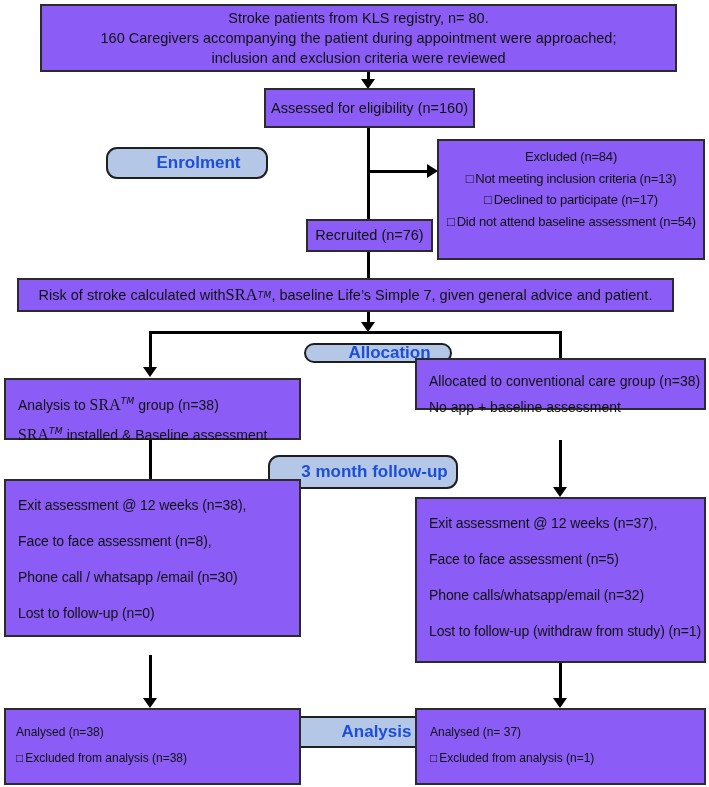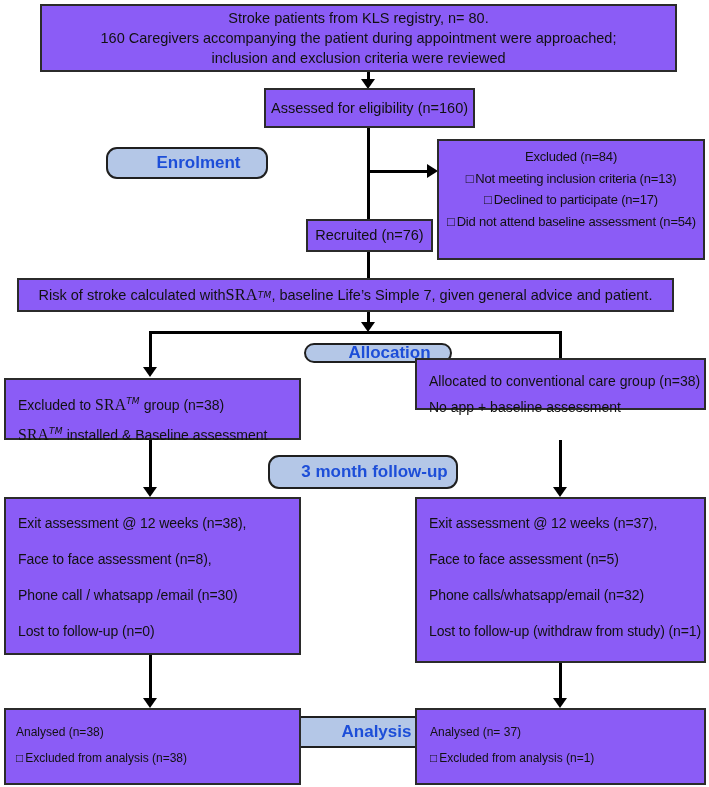--- a/index.html
+++ b/index.html
@@ -95,42 +95,42 @@
   <div class="ah-down" style="left:143px;top:367px;"></div>
   <div class="vline" style="left:559px;top:331px;width:3px;height:37px;"></div>
   <div class="ah-down" style="left:553px;top:367px;"></div>
 
   <div class="pill" style="left:284px;top:343px;width:148px;height:20px;margin-left:20px;">
     <span>Allocation</span>
   </div>
 
   <div class="box two-line" style="left:4px;top:378px;width:297px;height:62px;">
     <div class="row">
-      <span>Excluded to </span><span class="sra">SRA</span><span class="tm">TM</span><span> group (n=38)</span>
+      <span>Analysis to </span><span class="sra">SRA</span><span class="tm">TM</span><span> group (n=38)</span>
     </div>
     <div class="row">
       <span class="sra">SRA</span><span class="tm">TM</span><span> installed &amp; Baseline assessment</span>
     </div>
   </div>
 
   <div class="box two-line" style="left:415px;top:358px;width:291px;height:52px;">
     <div class="row">Allocated to conventional care group (n=38)</div>
     <div class="row">No app + baseline assessment</div>
   </div>
 
   <div class="vline" style="left:149px;top:440px;width:3px;height:48px;"></div>
   <div class="ah-down" style="left:143px;top:487px;"></div>
   <div class="vline" style="left:559px;top:440px;width:3px;height:48px;"></div>
   <div class="ah-down" style="left:553px;top:487px;"></div>
 
   <div class="pill" style="left:268px;top:455px;width:190px;height:34px;">
     <span>3 month follow-up</span>
   </div>
 
-  <div class="box fu" style="left:4px;top:497px;width:297px;height:158px;">
+  <div class="box fu" style="left:4px;top:479px;width:297px;height:158px;">
     <div class="row">Exit assessment @ 12 weeks (n=38),</div>
     <div class="row">Face to face assessment (n=8),</div>
     <div class="row">Phone call / whatsapp /email (n=30)</div>
     <div class="row">Lost to follow-up (n=0)</div>
   </div>
 
   <div class="box fu" style="left:415px;top:497px;width:291px;height:166px;">
     <div class="row">Exit assessment @ 12 weeks (n=37),</div>
     <div class="row">Face to face assessment (n=5)</div>
     <div class="row">Phone calls/whatsapp/email (n=32)</div>

